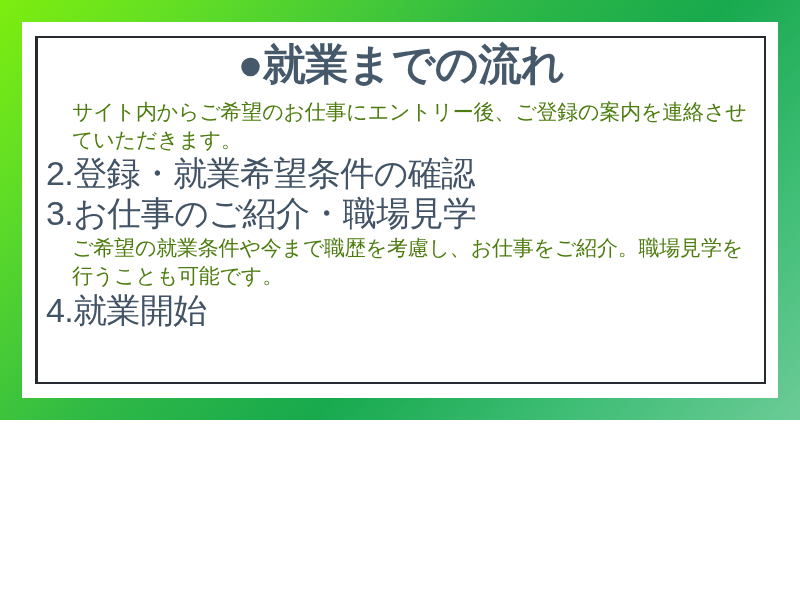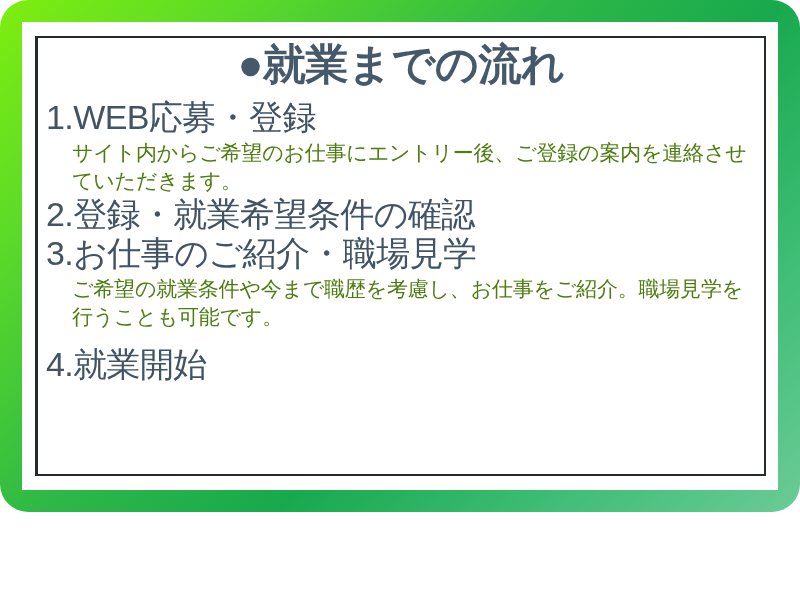--- a/index.html
+++ b/index.html
@@ -9,30 +9,29 @@
   body {
     width: 800px;
     height: 600px;
     overflow: hidden;
     font-family: "Liberation Sans", "DejaVu Sans", sans-serif;
   }
 
   #poster {
     position: relative;
     width: 800px;
-    height: 512px;
+    height: 420px;
     box-sizing: border-box;
     background: linear-gradient(135deg,
         #7eee0f 0%,
         #5ddb28 18%,
         #2eb846 42%,
         #18a94e 60%,
         #3ebd75 80%,
         #6bcb96 100%);
-    border-radius: 28px;
   }
 
   
   #paper {
     position: absolute;
     left: 22px;
     top: 22px;
     right: 22px;
     bottom: 22px;
     background: #ffffff;
@@ -80,21 +79,21 @@
     white-space: nowrap;
   }
 
   .step {
     margin: 0;
     padding: 0;
   }
   .step-1 { margin-top: 6px; }
   .step-2 { }
   .step-3 { }
-  .step-4 { margin-top: 14px; }
+  .step-4 { }
 
   .step-heading {
     margin: 0;
     padding: 0;
     font-size: 34px;
     line-height: 1.16;
     font-weight: 400;
     color: #3f footer;
     color: #415365;
     letter-spacing: -0.6px;
@@ -118,21 +117,20 @@
 
   <div id="paper">
 
     <div id="inner-frame"></div>
 
     <div id="content">
 
       <h1 id="title">●就業までの流れ</h1>
 
       <section class="step step-1">
-        <h2 class="step-heading">1.WEB応募・登録</h2>
         <p class="step-body">サイト内からご希望のお仕事にエントリー後、ご登録の案内を連絡させていただきます。</p>
       </section>
 
       <section class="step step-2">
         <h2 class="step-heading">2.登録・就業希望条件の確認</h2>
       </section>
 
       <section class="step step-3">
         <h2 class="step-heading">3.お仕事のご紹介・職場見学</h2>
         <p class="step-body">ご希望の就業条件や今まで職歴を考慮し、お仕事をご紹介。職場見学を行うことも可能です。</p>

